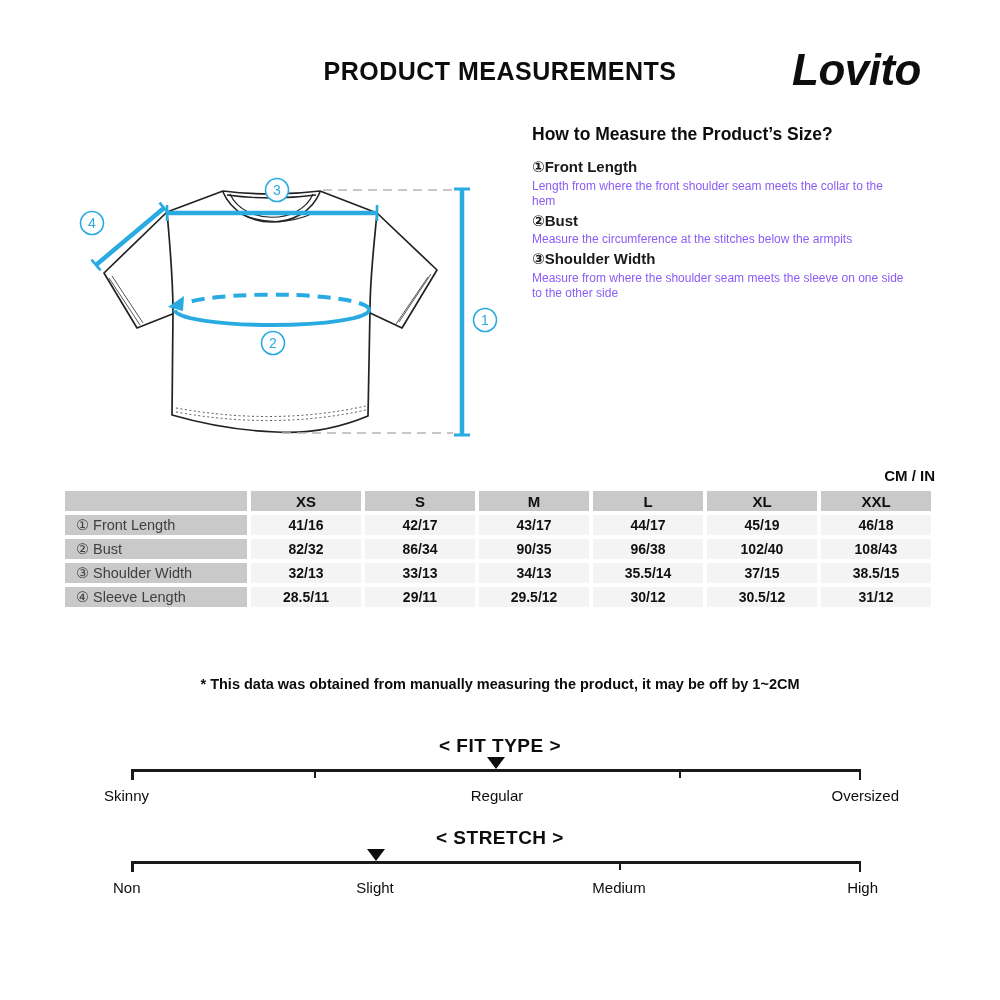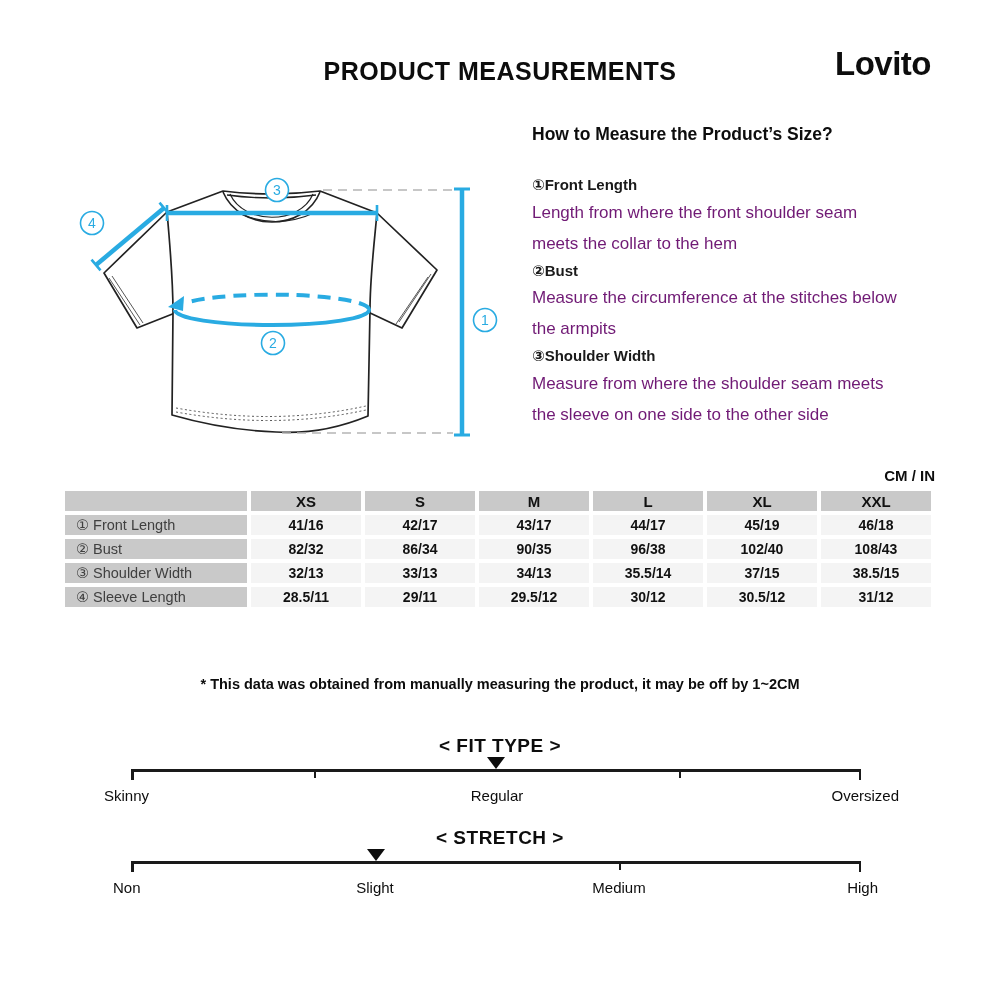--- a/index.html
+++ b/index.html
@@ -8,30 +8,30 @@
     position:relative; width:1000px; height:1000px; background:#fff;
     font-family:"Liberation Sans","DejaVu Sans",sans-serif; color:#111;
     overflow:hidden;
   }
   
   .page-title {
     position:absolute; top:57px; left:0; right:0; text-align:center;
     font-size:25px; font-weight:800; letter-spacing:.5px; color:#0d0d0d;
   }
   .brand {
-    position:absolute; top:45px; right:69px;
-    font-size:33px; font-weight:800; letter-spacing:-.5px; color:#0d0d0d;
+    position:absolute; top:45px; right:79px;
+    font-size:44px; font-weight:800; letter-spacing:-.5px; color:#0d0d0d;font-style:italic;
   }
   
   .diagram { position:absolute; left:60px; top:150px; }
   
   .guide { position:absolute; left:532px; top:124px; width:394px; }
-  .guide-title { font-size:17.5px; font-weight:800; color:#0d0d0d; margin-bottom:28px; }
+  .guide-title { font-size:17.5px; font-weight:800; color:#0d0d0d; margin-bottom:10px; }
   .guide-item-label { font-size:15px; font-weight:700; color:#1a1a1a; line-height:23.5px; }
-  .guide-item-desc { font-size:17px; font-weight:400; color:#701a75; line-height:31px; width:372px; }
+  .guide-item-desc { font-size:12px; font-weight:400; color:#8b5cf6; line-height:15px; width:372px; }
   
   .unit-label { position:absolute; top:467px; left:61px; width:874px; text-align:right;
     font-size:15px; font-weight:700; color:#0d0d0d; }
   .size-table-wrap { position:absolute; top:487px; left:61px; }
   table.size-table { border-collapse:separate; border-spacing:4px; }
   table.size-table td, table.size-table th { height:20px; vertical-align:middle; }
   .corner-cell { width:182px; background:#c9c9c9; }
   .hcell { width:110px; background:#c9c9c9; font-size:15px; font-weight:700; text-align:center; color:#111; }
   .lcell { width:182px; background:#c9c9c9; font-size:14.5px; font-weight:400; text-align:left; padding-left:11px; color:#404040; }
   .vcell { width:110px; background:#f4f4f4; font-size:14px; font-weight:700; text-align:center; color:#111; }

